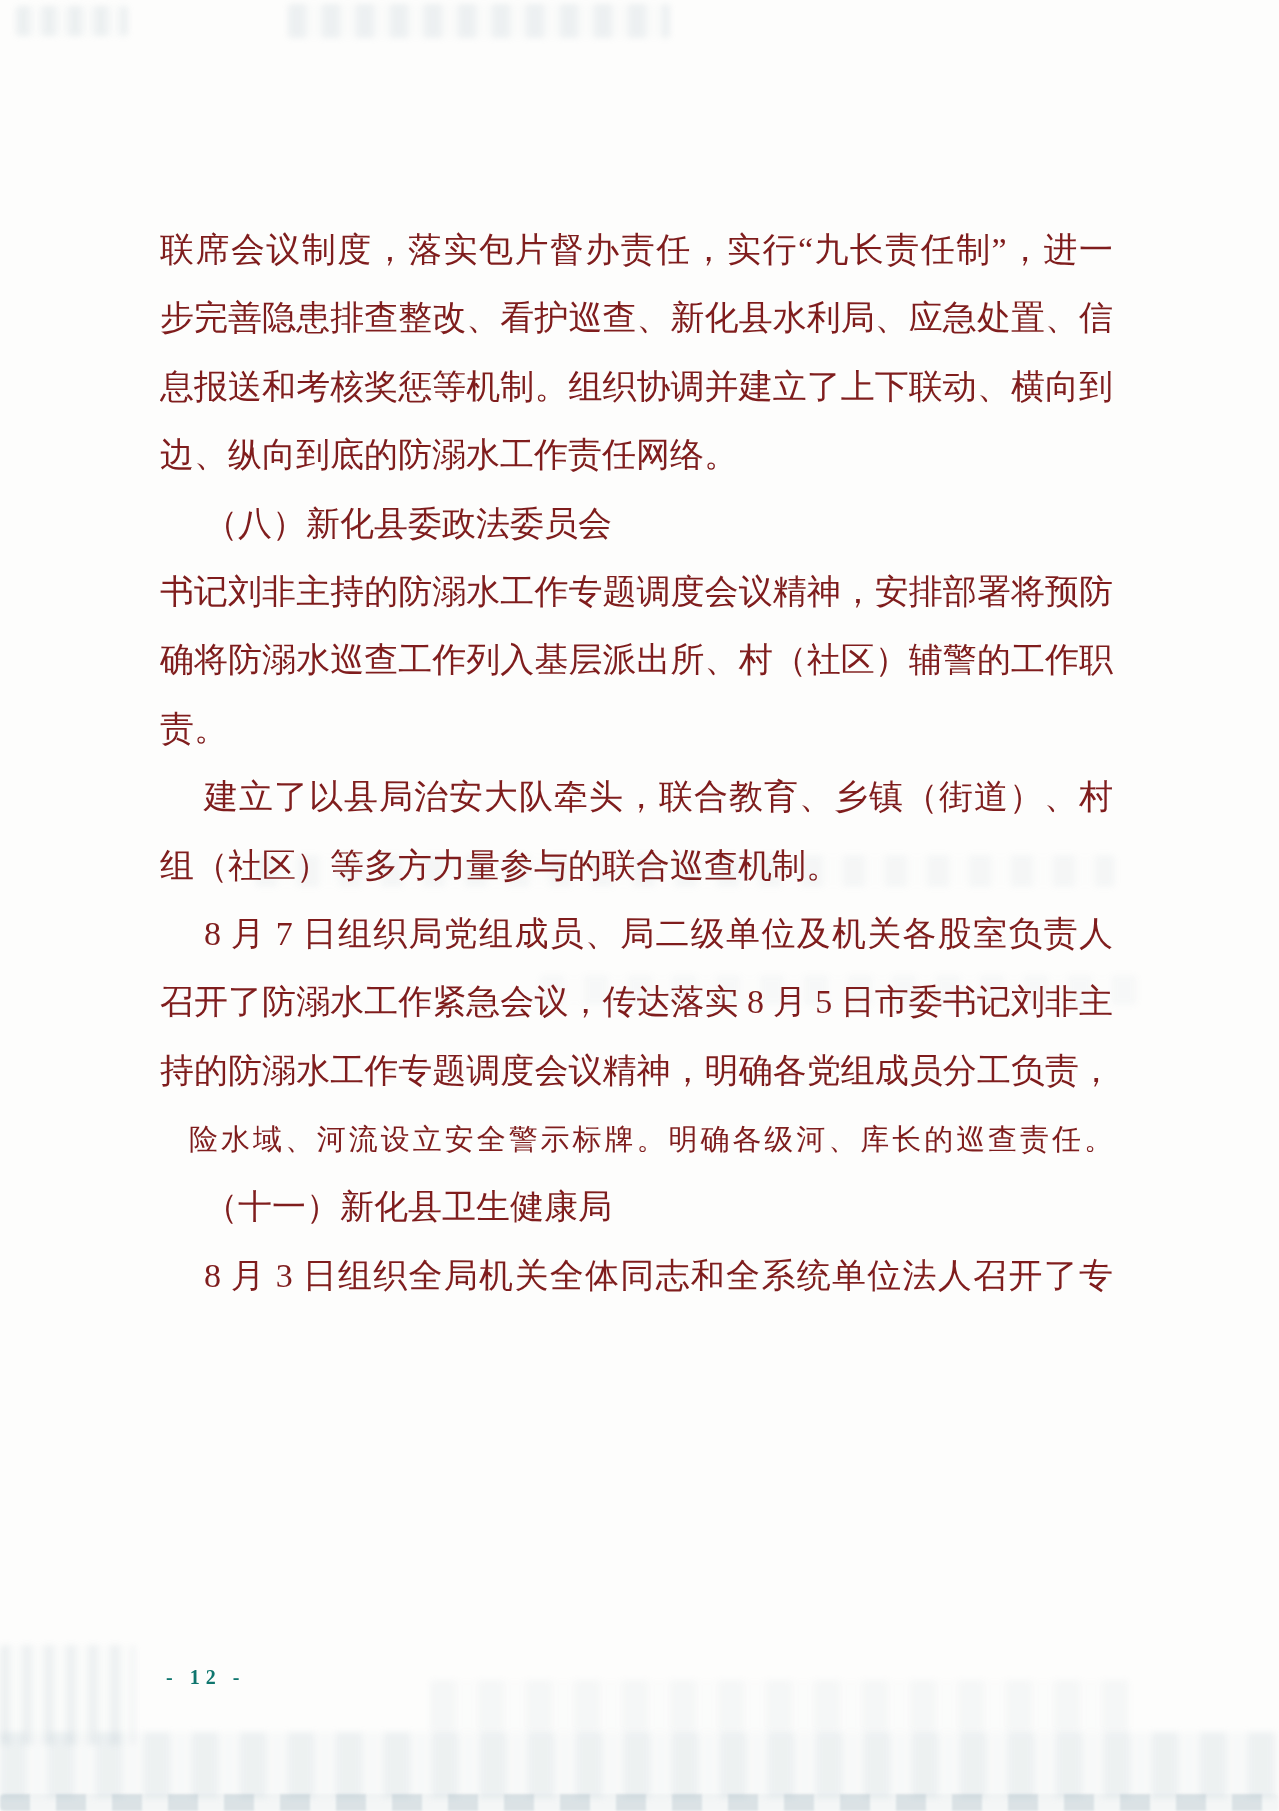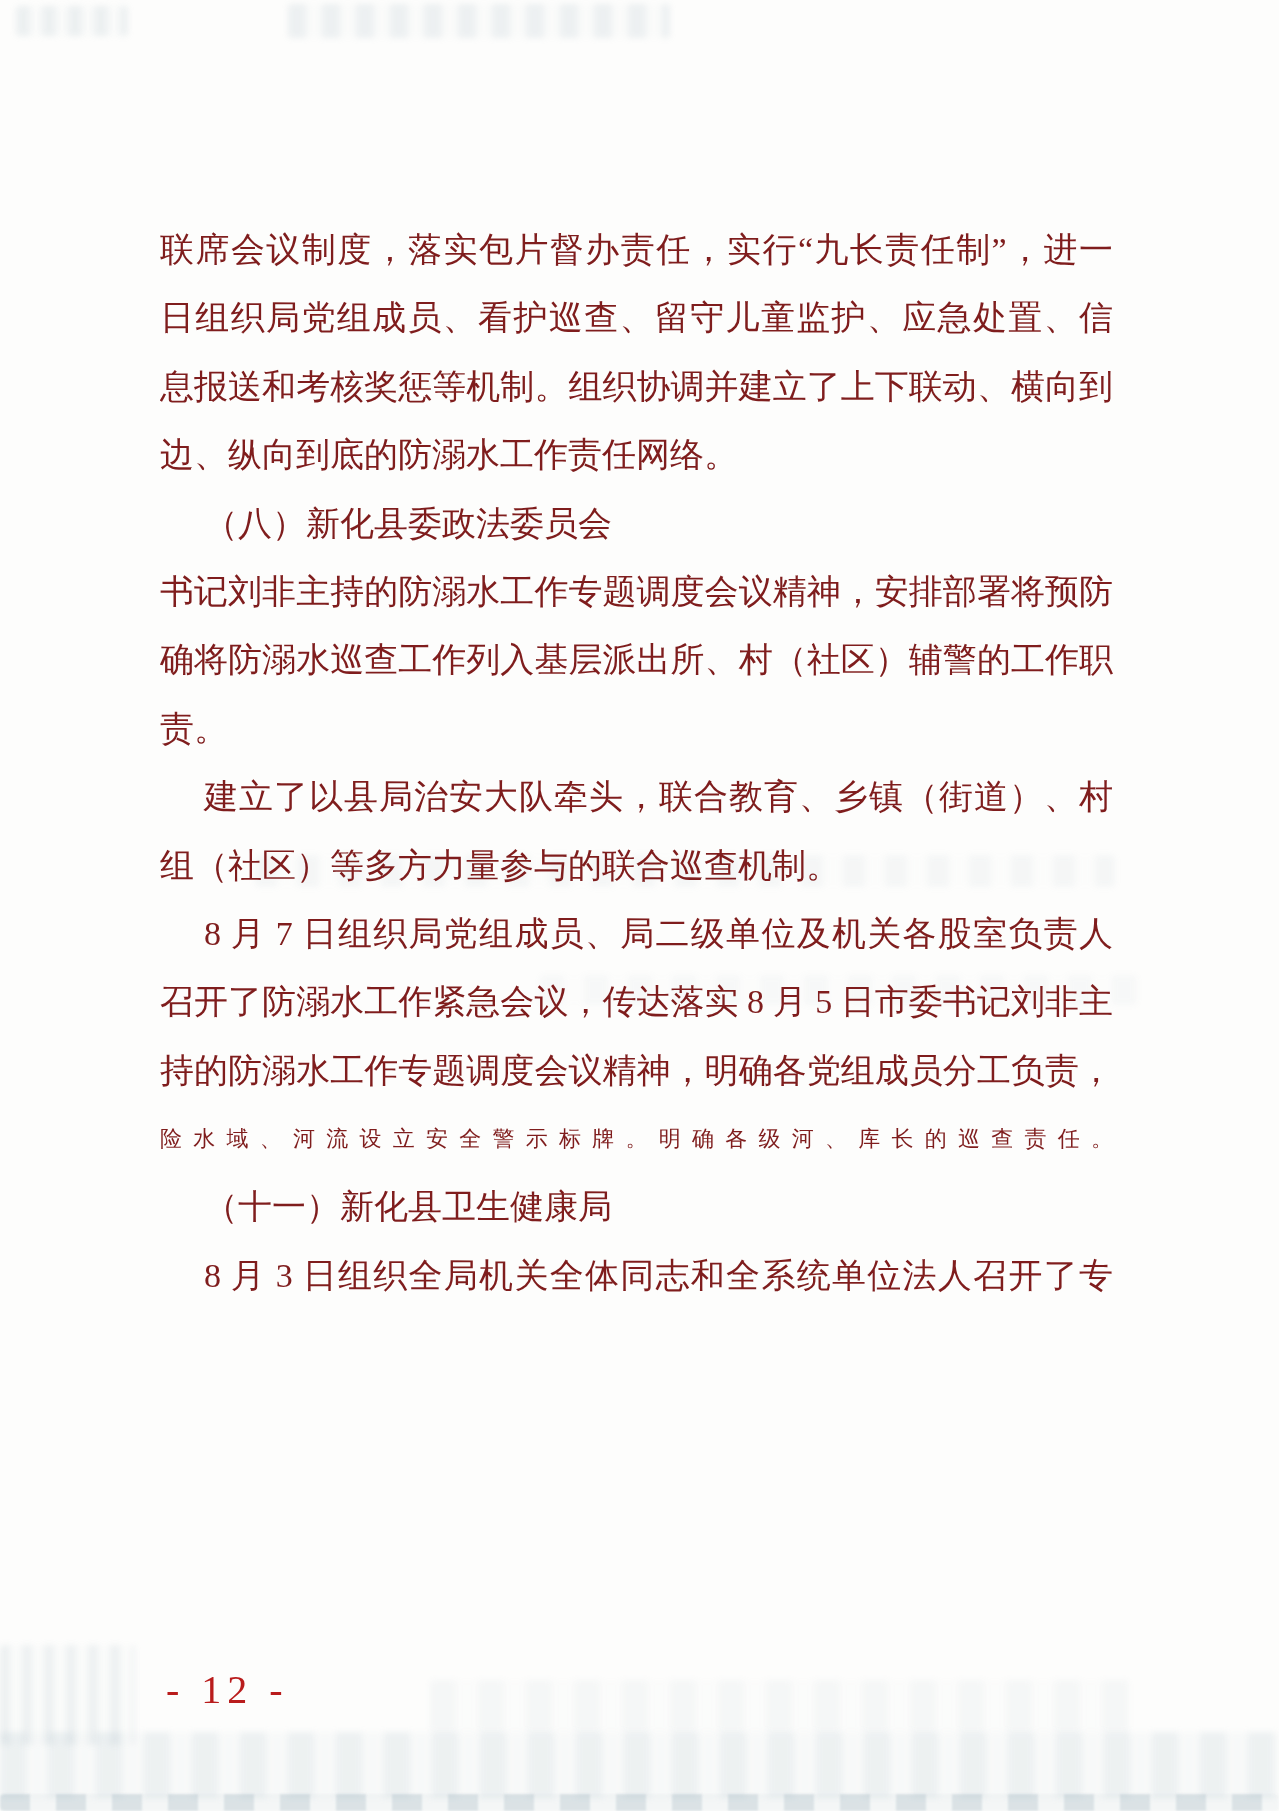--- a/index.html
+++ b/index.html
@@ -29,30 +29,31 @@
     text-align: justify;
     text-align-last: justify;
   }
   .line.plain,
   .line.head {
     text-align: center;
     text-align-last: left;
   }
   .line.indent,
   .line.head { text-indent: 44px; }
-  .line.tight { font-size: 22px; }
+  .line.tight { font-size: 29px; margin-left: 29px; }
 
   
   .page-number {
     position: absolute;
     left: 166px;
     top: 1666px;
-    font-size: 40px;
+    font-size: 20px;
     letter-spacing: 6px;
-    color: #b91c1c;
+    color: #0f766e;
+    font-weight: bold;
   }
 
   
   .bleed {
     position: absolute;
     pointer-events: none;
     filter: blur(3px);
     border-radius: 4px;
   }
   .bleed-top-left {
@@ -114,21 +115,21 @@
   <div class="bleed bleed-top-mid"></div>
   <div class="bleed bleed-row-1"></div>
   <div class="bleed bleed-row-2"></div>
   <div class="bleed bleed-bottom-left"></div>
   <div class="bleed bleed-mid-patch"></div>
   <div class="bleed bleed-bottom-band"></div>
   <div class="bleed bleed-bottom-edge"></div>
 
   <div class="doc">
     <div class="line">联席会议制度，落实包片督办责任，实行“九长责任制”，进一</div>
-    <div class="line">日组织局党组成员、看护巡查、留守儿童监护、应急处置、信</div>
+    <div class="line">步完善隐患排查整改、看护巡查、新化县水利局、应急处置、信</div>
     <div class="line">息报送和考核奖惩等机制。组织协调并建立了上下联动、横向到</div>
     <div class="line plain">边、纵向到底的防溺水工作责任网络。</div>
     <div class="line head">（八）新化县委政法委员会</div>
     <div class="line">书记刘非主持的防溺水工作专题调度会议精神，安排部署将预防</div>
     <div class="line">确将防溺水巡查工作列入基层派出所、村（社区）辅警的工作职</div>
     <div class="line plain">责。</div>
     <div class="line indent">建立了以县局治安大队牵头，联合教育、乡镇（街道）、村</div>
     <div class="line plain">组（社区）等多方力量参与的联合巡查机制。</div>
     <div class="line indent">8 月 7 日组织局党组成员、局二级单位及机关各股室负责人</div>
     <div class="line">召开了防溺水工作紧急会议，传达落实 8 月 5 日市委书记刘非主</div>

